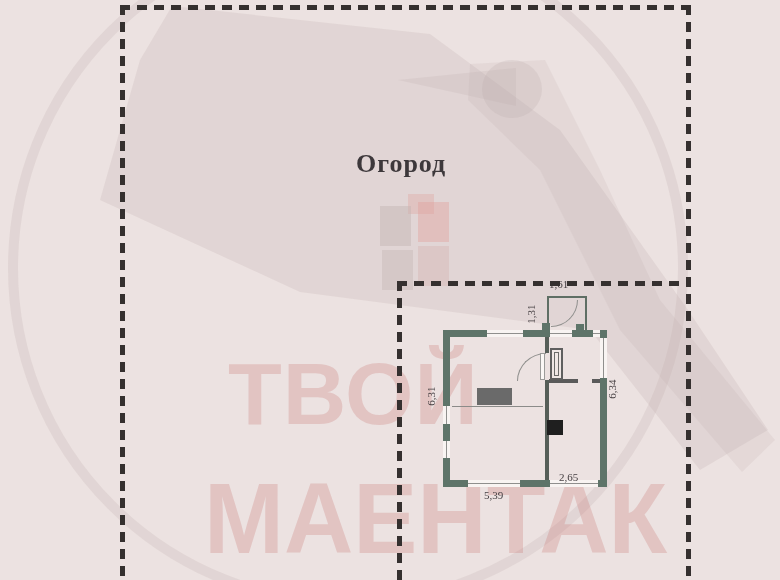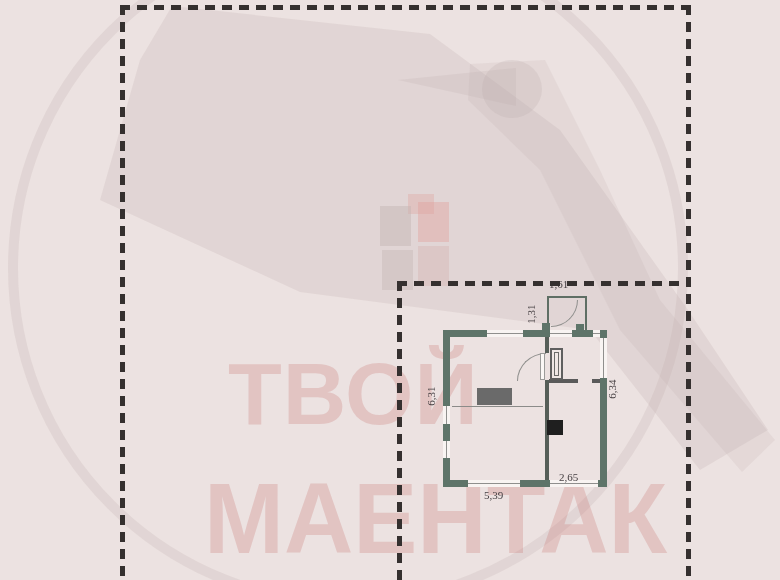--- a/index.html
+++ b/index.html
@@ -121,20 +121,21 @@
   </div>
   <div class="wm-word wm-word1">ТВОЙ</div>
   <div class="wm-word wm-word2">МАЕНТАК</div>
 
   <div class="dash dash-h outer-top"></div>
   <div class="dash dash-v outer-left"></div>
   <div class="dash dash-v outer-right"></div>
   <div class="dash dash-h inner-top"></div>
   <div class="dash dash-v inner-left"></div>
 
+  <div class="garden-label">Огород</div>
 
   <div class="plan">
 
     <div class="porch"></div>
     <div class="porch-arc"></div>
     <div class="wall" style="left:542px;top:323px;width:8px;height:8px;"></div>
     <div class="wall" style="left:576px;top:324px;width:8px;height:8px;"></div>
 
     <div class="wall-base" style="left:443px;top:330px;width:164px;height:7px;"></div>
     <div class="wall-line-h" style="left:443px;top:333px;width:164px;"></div>

